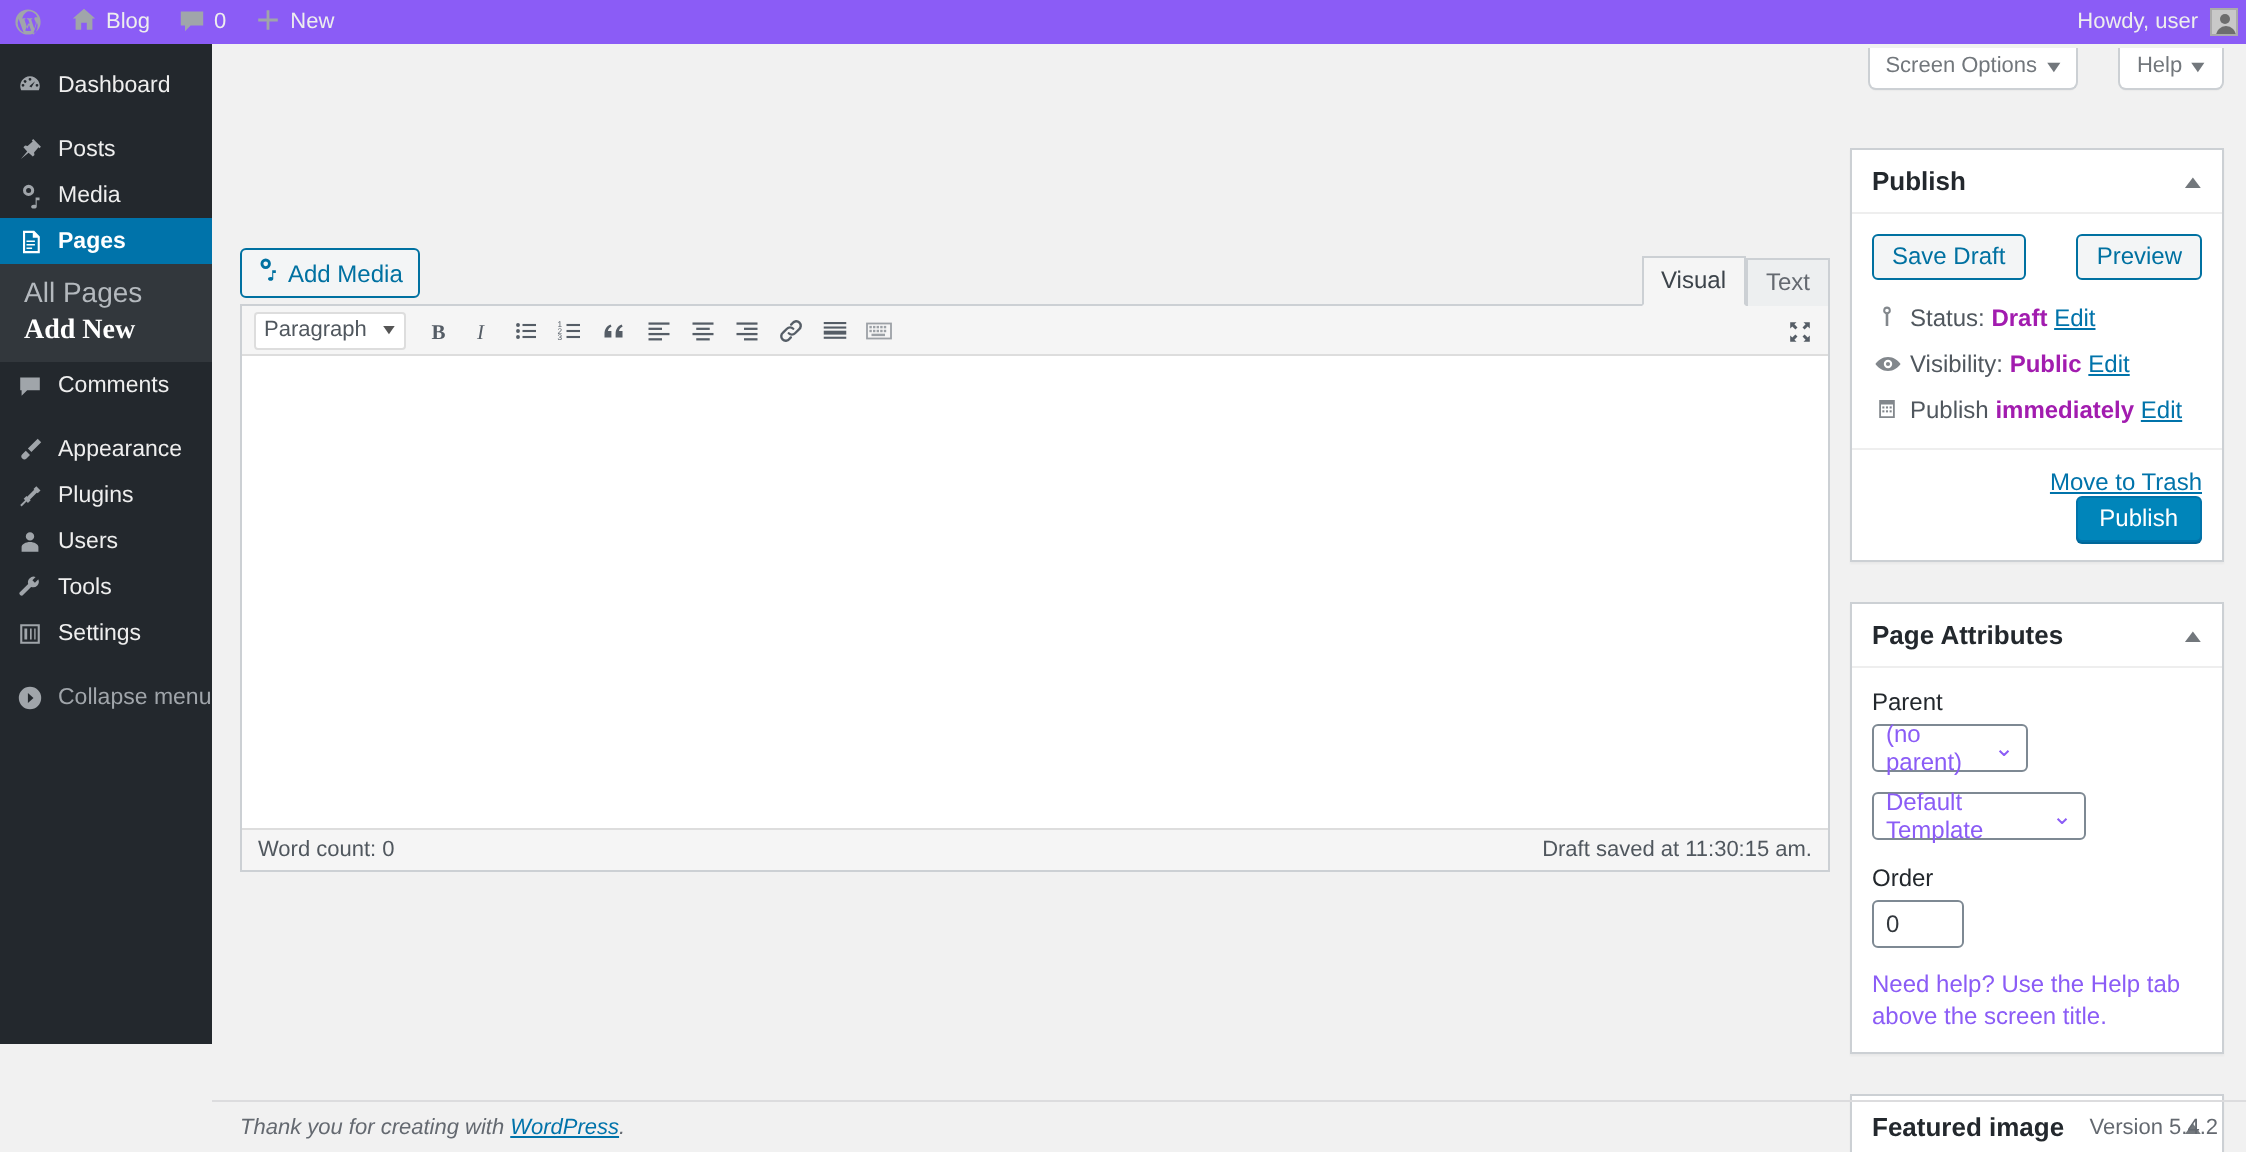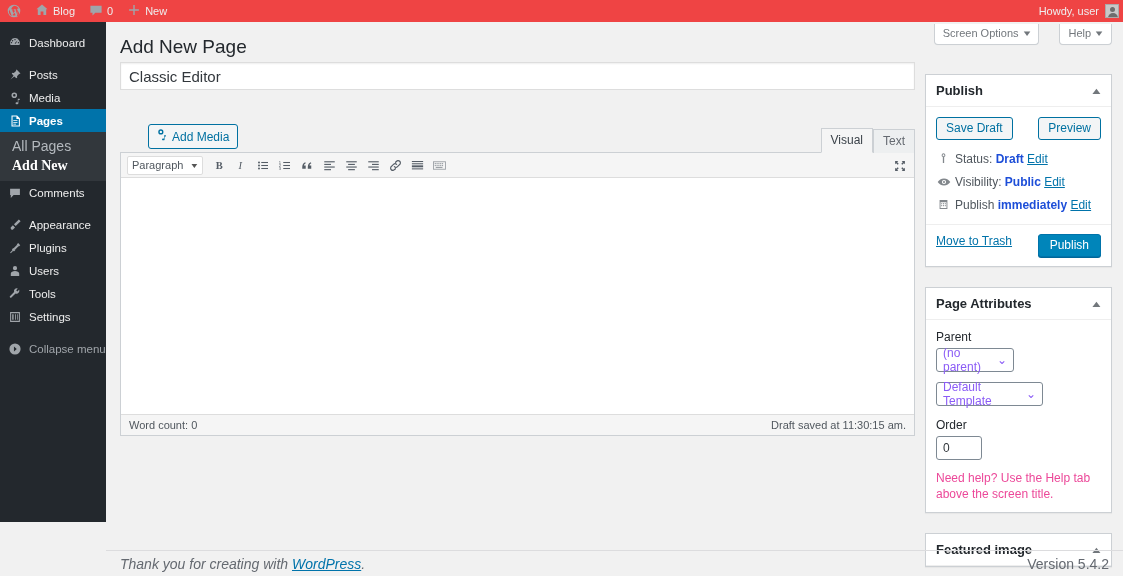--- a/index.html
+++ b/index.html
@@ -9,21 +9,21 @@
     font-size: 13px;
     color: #444;
     background: #f1f1f1;
     overflow: hidden;
   }
 
   
   #adminbar {
     position: absolute; top: 0; left: 0;
     width: 1123px; height: 22px;
-    background: #ef4444;
+    background: #8b5cf6;
     color: #eee;
     font-size: 11px;
     display: flex; align-items: center;
     z-index: 50;
   }
   .ab-item {
     display: flex; align-items: center;
     height: 22px; padding: 0 7px;
     color: #eee; text-decoration: none;
     gap: 4px;
@@ -163,21 +163,20 @@
   .btn-addmedia {
     display: inline-flex; align-items: center; gap: 4px;
     background: #f3f5f6;
     border: 1px solid #0071a1;
     border-radius: 3px;
     color: #0071a1;
     font-size: 12px;
     padding: 3px 8px 3px 6px;
     line-height: 16px;
     cursor: pointer;
-    margin-left: 28px;
   }
   .tabs {
     position: absolute; right: 0; bottom: -1px;
     display: flex; align-items: flex-end;
   }
   .tab {
     font-size: 12px;
     padding: 4px 9px 5px 9px;
     border: 1px solid #ccd0d4;
     background: #edeff0;
@@ -310,27 +309,28 @@
     color: #50575e;
     line-height: 16px;
   }
   .misc-ico {
     width: 15px; flex: 0 0 15px;
     color: #82878c;
     display: flex; justify-content: center;
     margin-top: 1px;
   }
   .misc-txt { padding-left: 4px; }
-  .misc-txt b { color: #1d4ed8; font-weight: 600; }
+  .misc-txt b { color: #a21caf; font-weight: 600; }
   a.wp-link { color: #0073aa; text-decoration: underline; cursor: pointer; }
   .submitbox-bottom {
-    display: flex; align-items: flex-start;
+    display: flex; align-items: flex-end;
     border-top: 1px solid #eee;
     padding: 9px 10px;
     margin-top: 7px;
+    flex-direction: column;
   }
   .submitbox-bottom .trash { font-size: 12px; }
   .submitbox-bottom .pub { margin-left: auto; }
 
   .attr-label {
     font-size: 12px;
     color: #23282d;
     padding: 2px 0 4px 0;
   }
   .fake-select {
@@ -356,33 +356,33 @@
     border-radius: 3px;
     background: #fff;
     font-size: 12px;
     color: #32373c;
     display: flex; align-items: center;
     padding: 0 6px;
     margin-bottom: 10px;
   }
   .attr-help {
     font-size: 12px;
-    color: #ec4899;
+    color: #8b5cf6;
     line-height: 16px;
     padding-bottom: 10px;
   }
 
   
   #footer {
     position: absolute; bottom: 0; left: 0;
     width: 1017px; height: 26px;
     border-top: 1px solid #dcdcde;
     display: flex; align-items: center;
     padding: 0 14px;
-    font-size: 14px;
+    font-size: 11px;
     color: #646970;
     font-style: italic;
   }
   #footer .ver { margin-left: auto; font-style: normal; }
 </style>
 </head>
 <body>
 
 <div id="adminbar">
   <a class="ab-item">
@@ -545,25 +545,21 @@
     <div class="meta-btn">
       <span>Screen Options</span>
       <span class="caret-down">▼</span>
     </div>
     <div class="meta-btn">
       <span>Help</span>
       <span class="caret-down">▼</span>
     </div>
   </div>
 
-  <h1 id="page-title">Add New Page</h1>
-
-  <div id="titlewrap">
-    <input id="title-input" type="text" value="Classic Editor" style="">
-  </div>
+
 
   <div id="postdivrich">
 
     <div id="media-buttons">
       <button class="btn-addmedia">
         <span>
           <svg width="13" height="13" viewBox="0 0 20 20" fill="#0071a1">
               <path d="M9 2a4 4 0 00-4 4 4 4 0 004 4 4 4 0 004-4 4 4 0 00-4-4zm0 2.2a1.8 1.8 0 110 3.6 1.8 1.8 0 010-3.6zM14 11v5.5c-.3-.2-.7-.3-1.2-.3-1.1 0-2 .6-2 1.4s.9 1.4 2 1.4 2-.6 2-1.4V13h2v-2h-2.8z"></path>
             </svg>
         </span>

